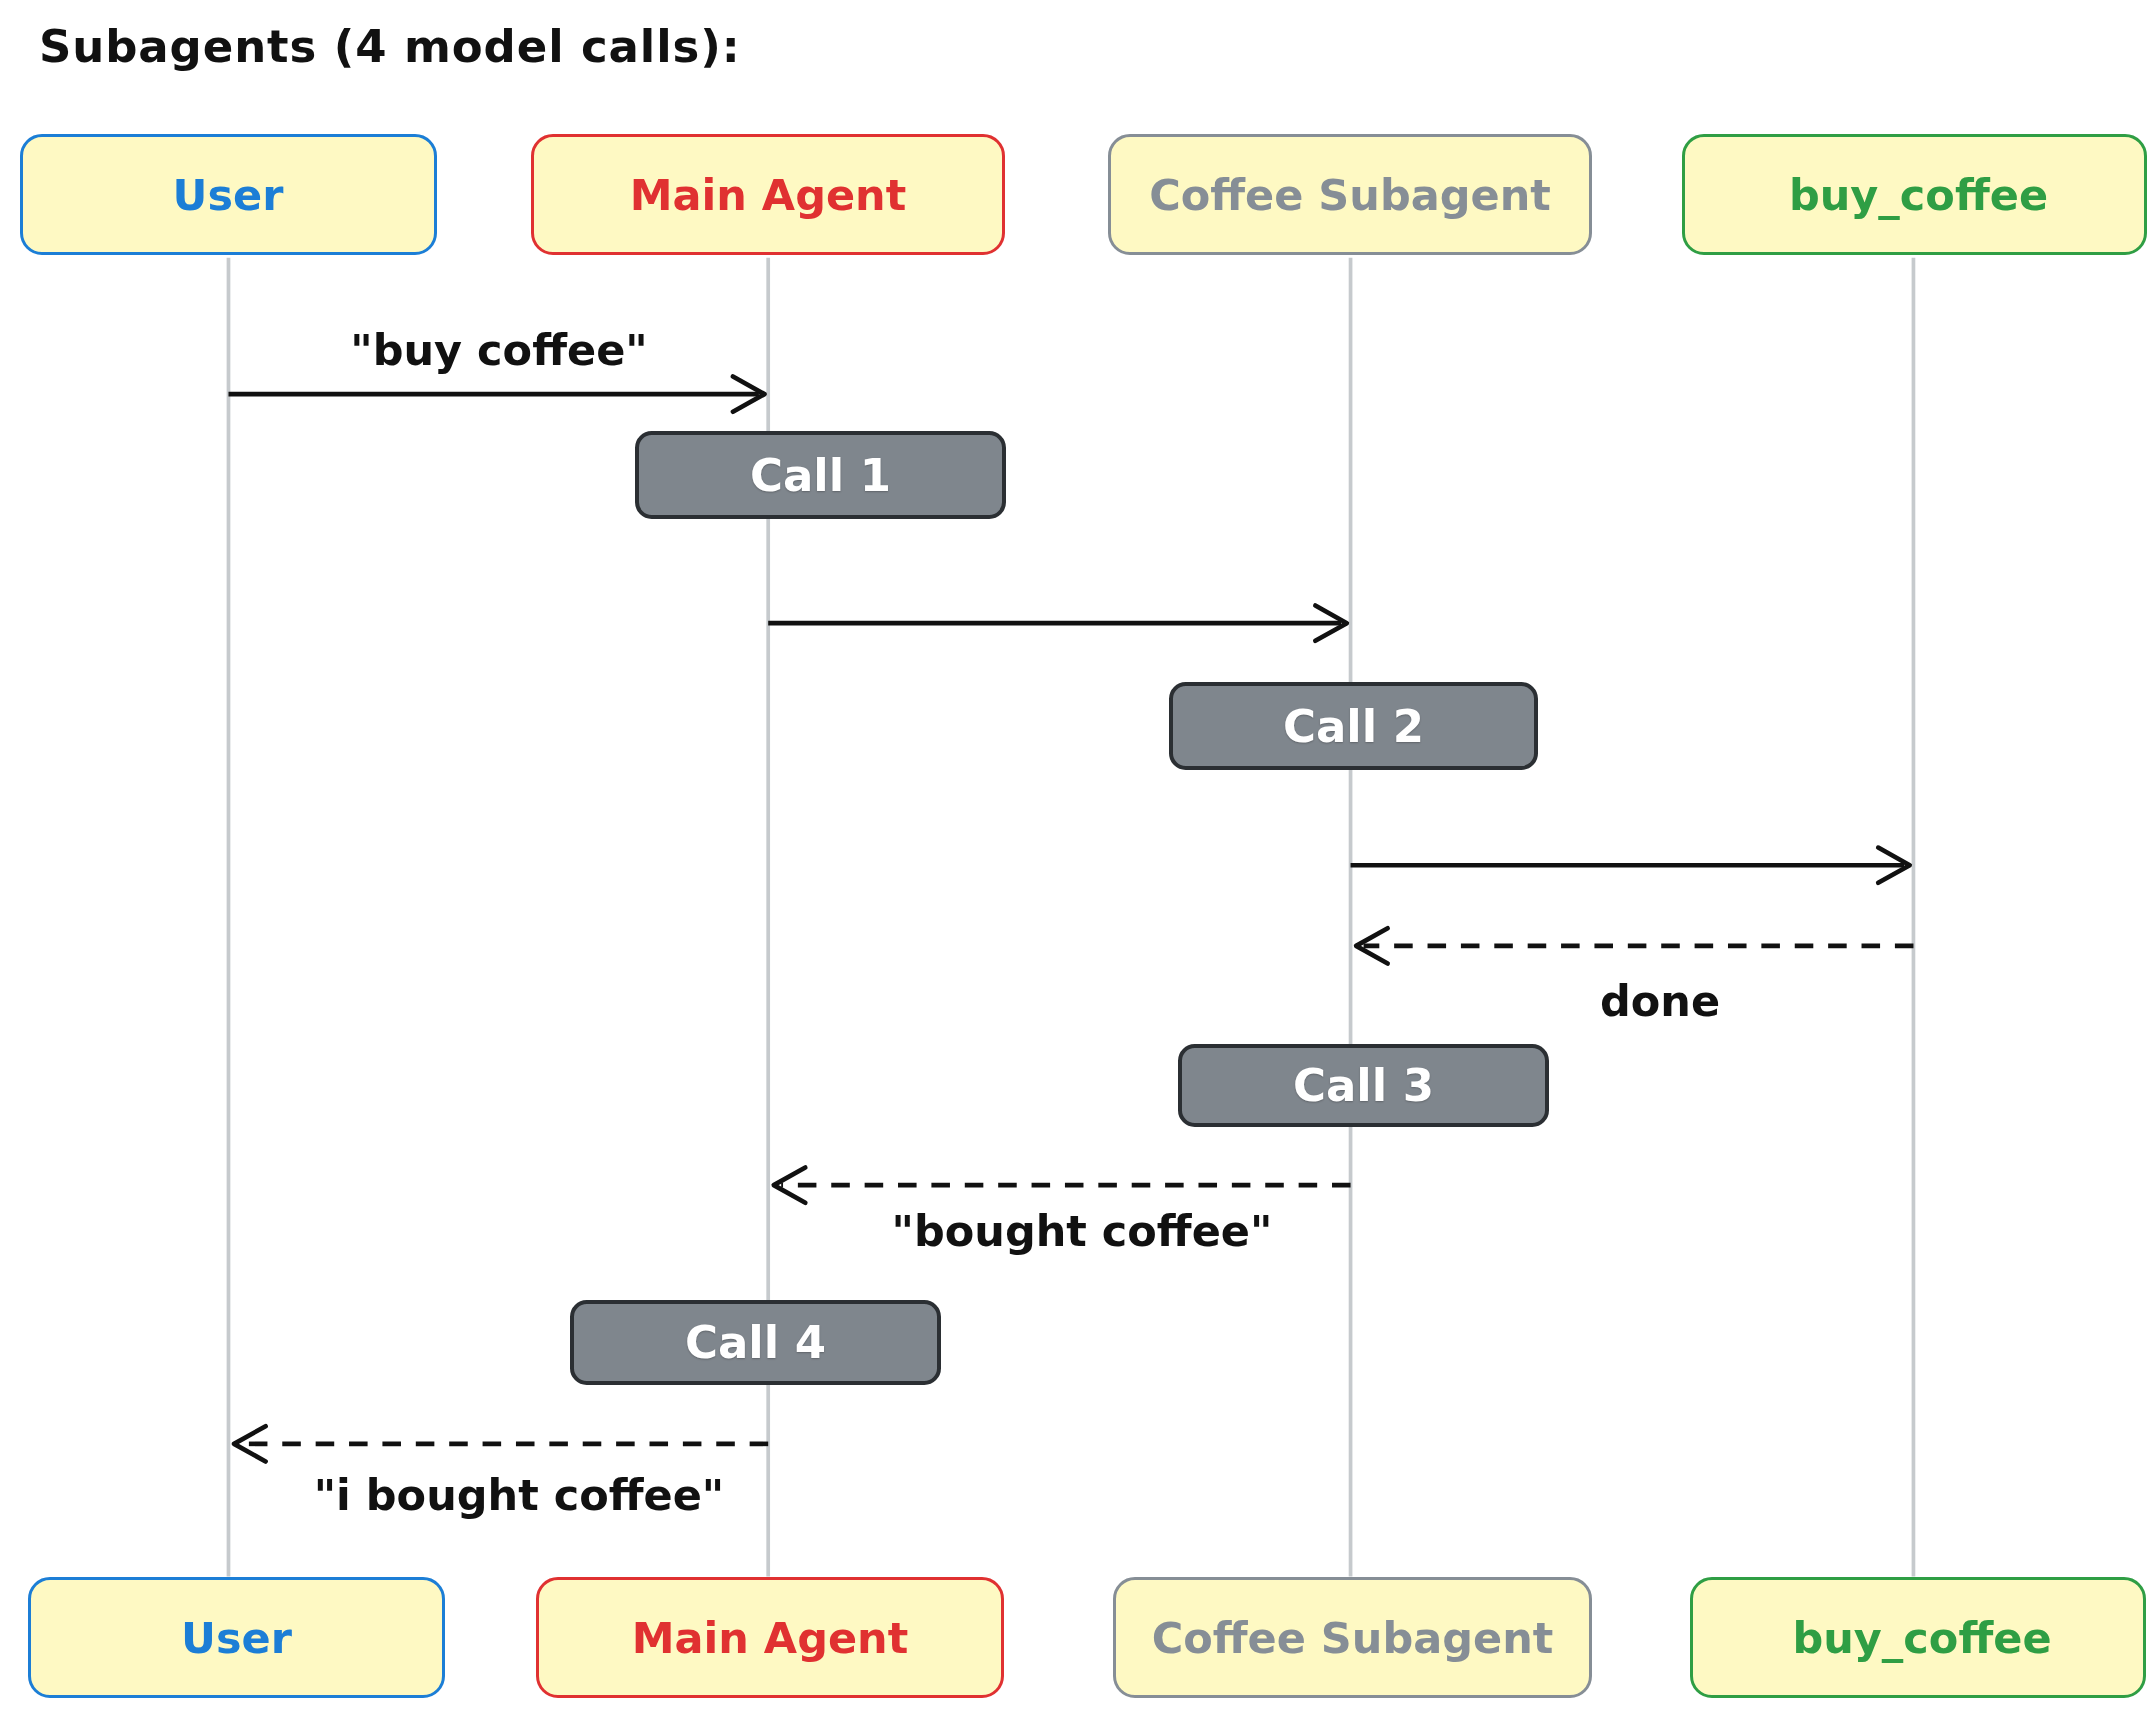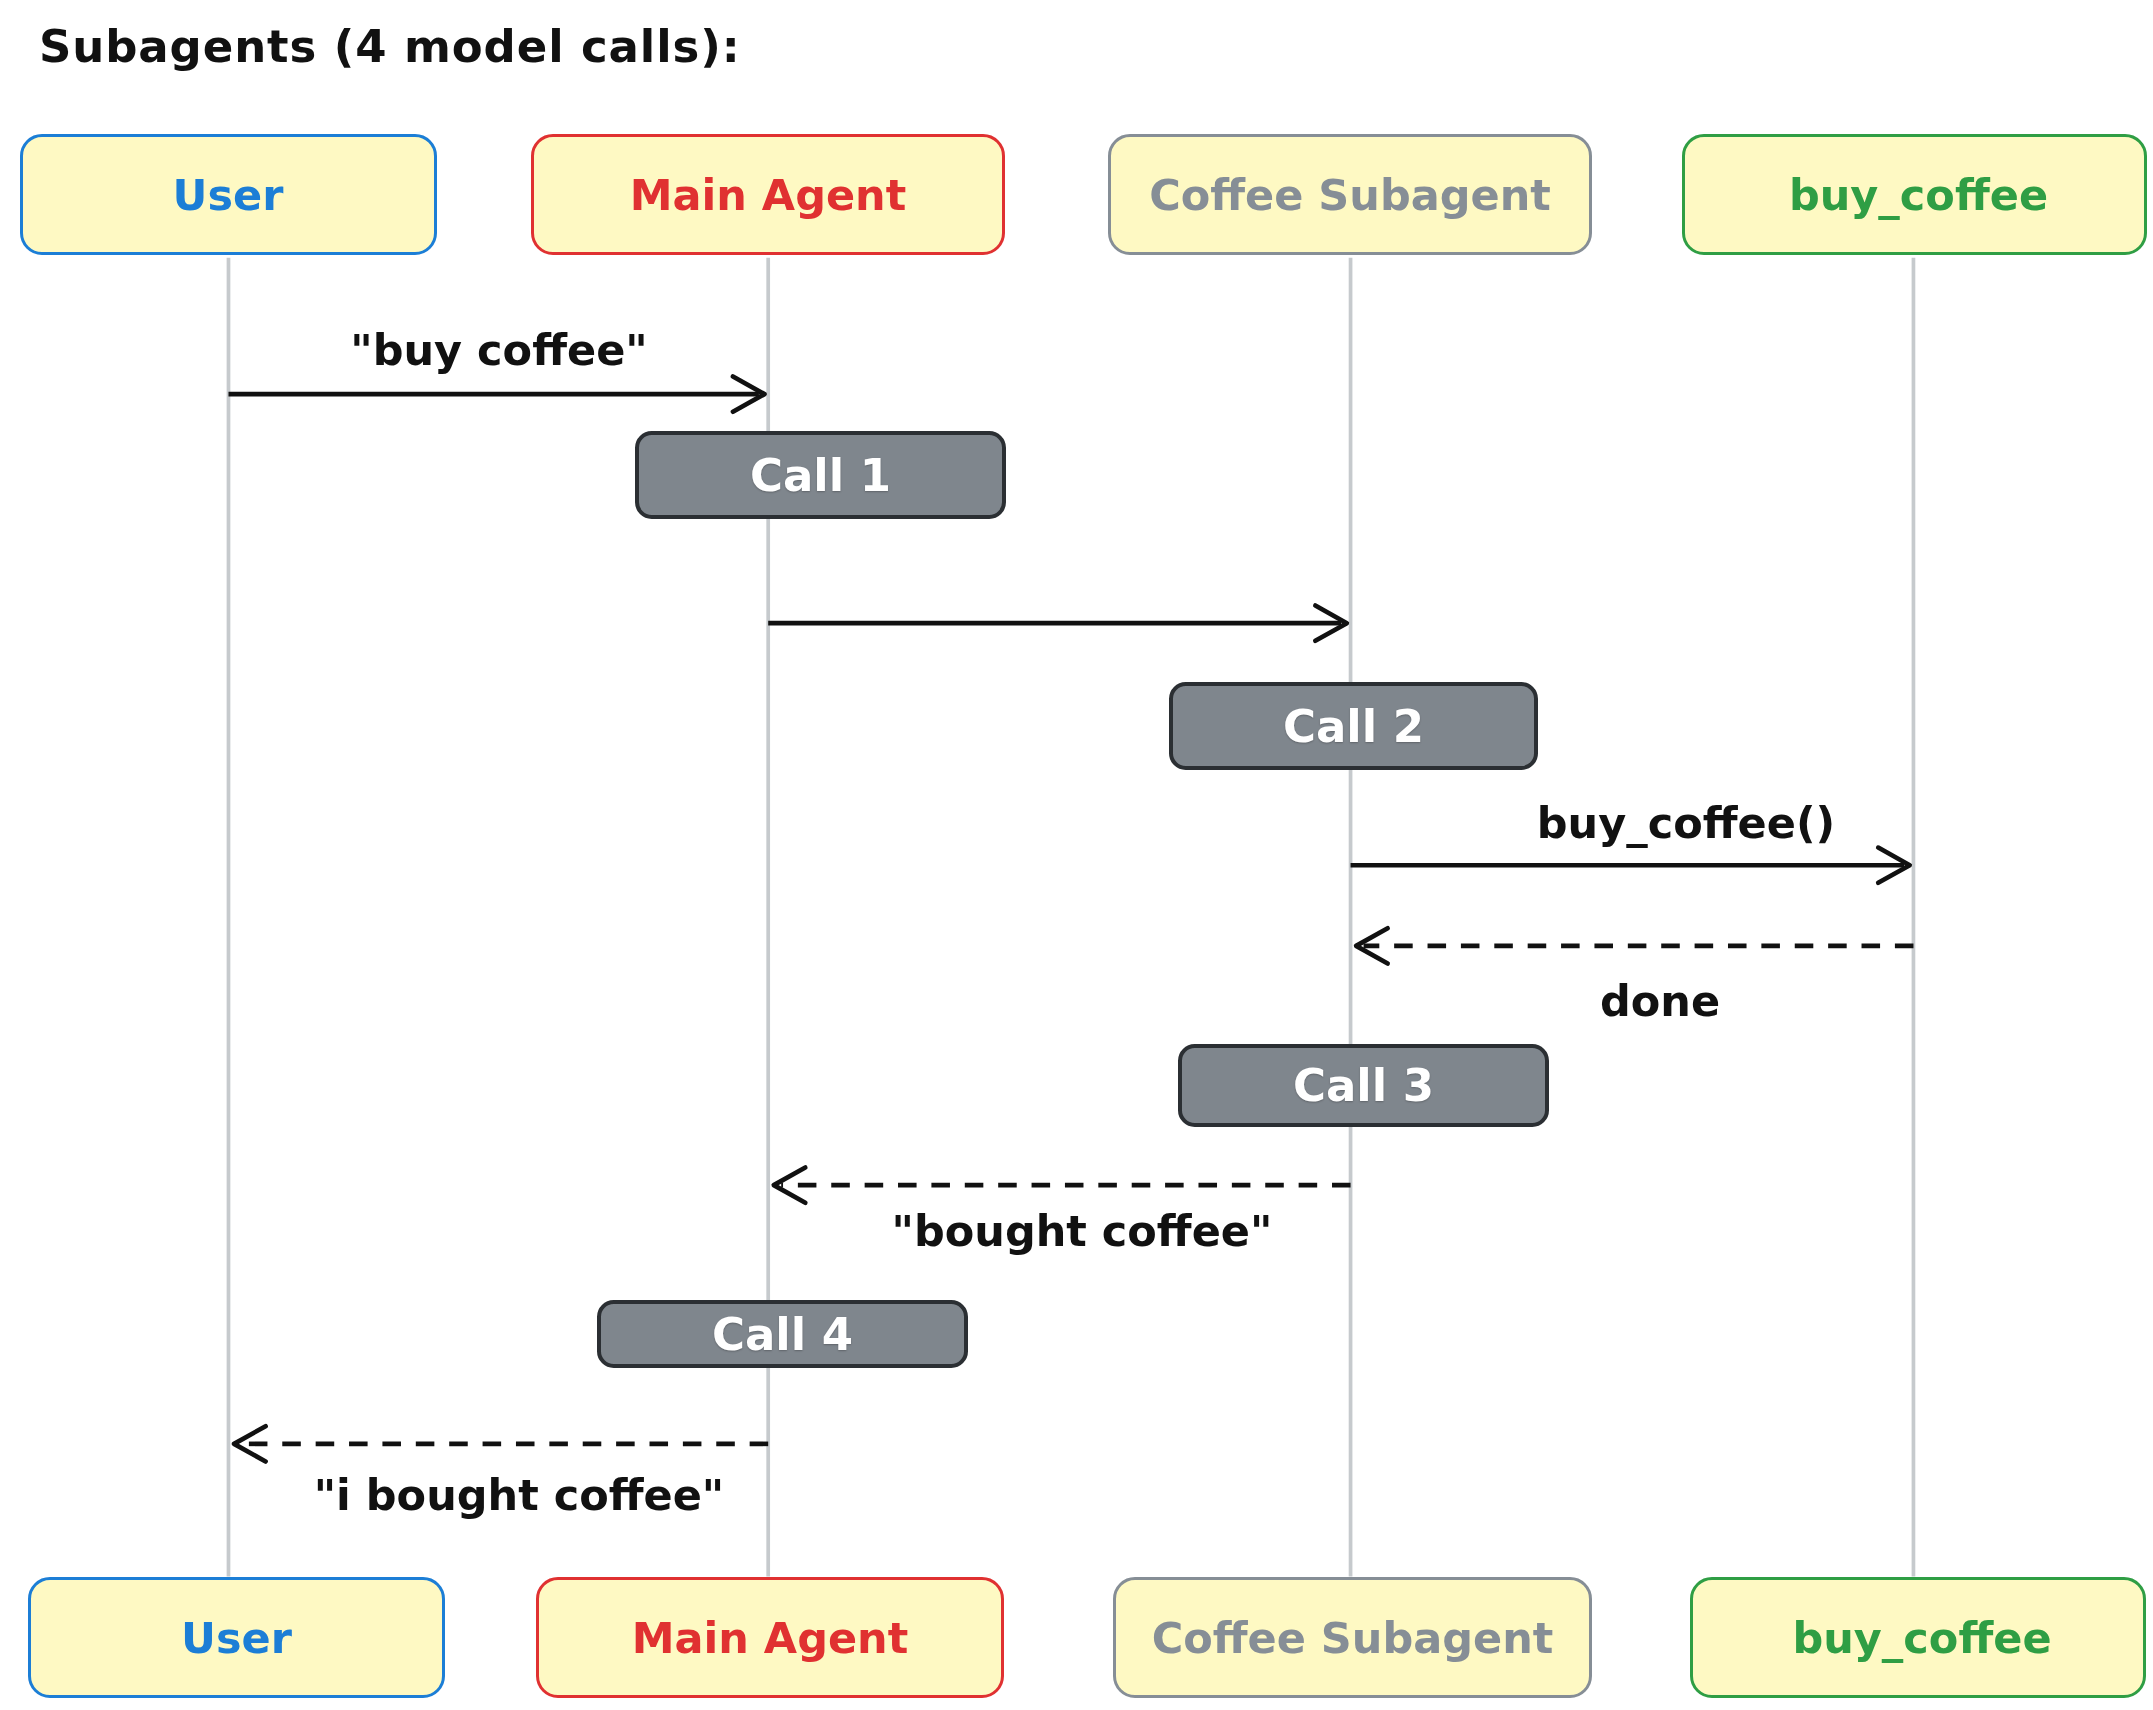--- a/index.html
+++ b/index.html
@@ -126,29 +126,28 @@
   </svg>
 
   <div class="title">Subagents (4 model calls):</div>
 
   <div class="actor-box actor-user" style="left:19.5px;  top:134px; width:417px;">User</div>
   <div class="actor-box actor-main" style="left:531px; top:134px; width:474px;">Main Agent</div>
   <div class="actor-box actor-sub" style="left:1108px;top:134px; width:484px;">Coffee Subagent</div>
   <div class="actor-box actor-tool" style="left:1682px;top:134px; width:465px;">buy_coffee</div>
 
   <div class="msg-label" style="left:499px;  top:325px;">"buy coffee"</div>
-  <div class="msg-label" style="left:1686px; top:798px;">buy_coffee()</div>
   <div class="msg-label" style="left:1660px; top:976px;">done</div>
   <div class="msg-label" style="left:1082px; top:1206px;">"bought coffee"</div>
   <div class="msg-label" style="left:519px;  top:1470px;">"i bought coffee"</div>
 
   <div class="call-box" style="left:587px;  top:431px;  width:371px; height:88px;margin-left:48px;">Call 1</div>
   <div class="call-box" style="left:1169px; top:682px;  width:369px; height:88px;">Call 2</div>
   <div class="call-box" style="left:1178px; top:1036px; width:371px; height:83px;margin-top:8px;">Call 3</div>
-  <div class="call-box" style="left:570px;  top:1300px; width:371px; height:68px;margin-left:27px;">Call 4</div>
+  <div class="call-box" style="left:570px;  top:1300px; width:371px; height:85px;">Call 4</div>
 
   <div class="actor-box actor-user" style="left:28px;  top:1577px; width:417px;">User</div>
   <div class="actor-box actor-main" style="left:536px; top:1577px; width:468px;">Main Agent</div>
   <div class="actor-box actor-sub" style="left:1113px;top:1577px; width:479px;">Coffee Subagent</div>
   <div class="actor-box actor-tool" style="left:1690px;top:1577px; width:456px;">buy_coffee</div>
 
 </div>
 
 
 </body></html>

